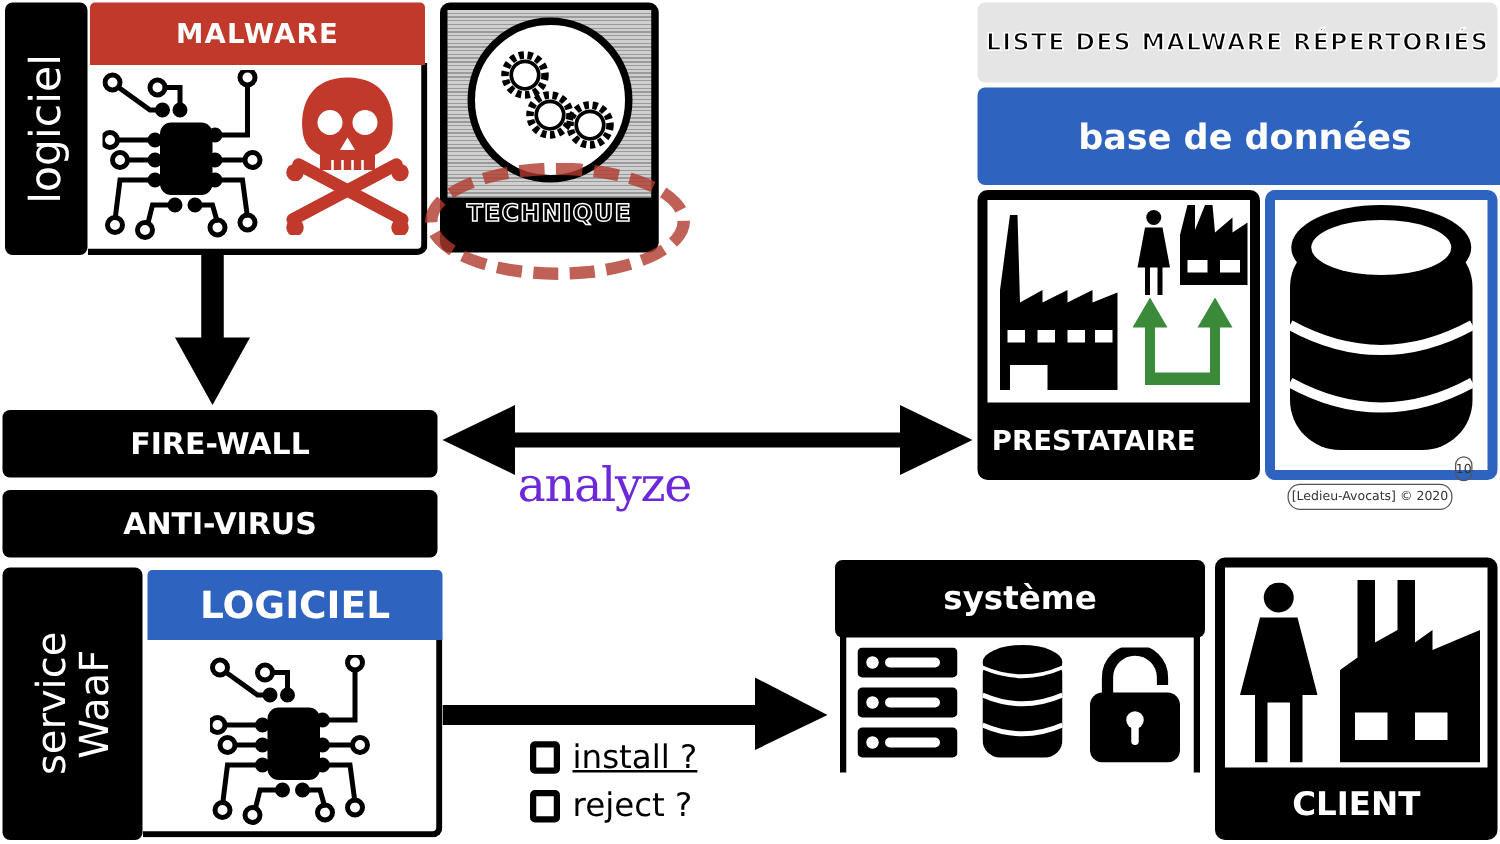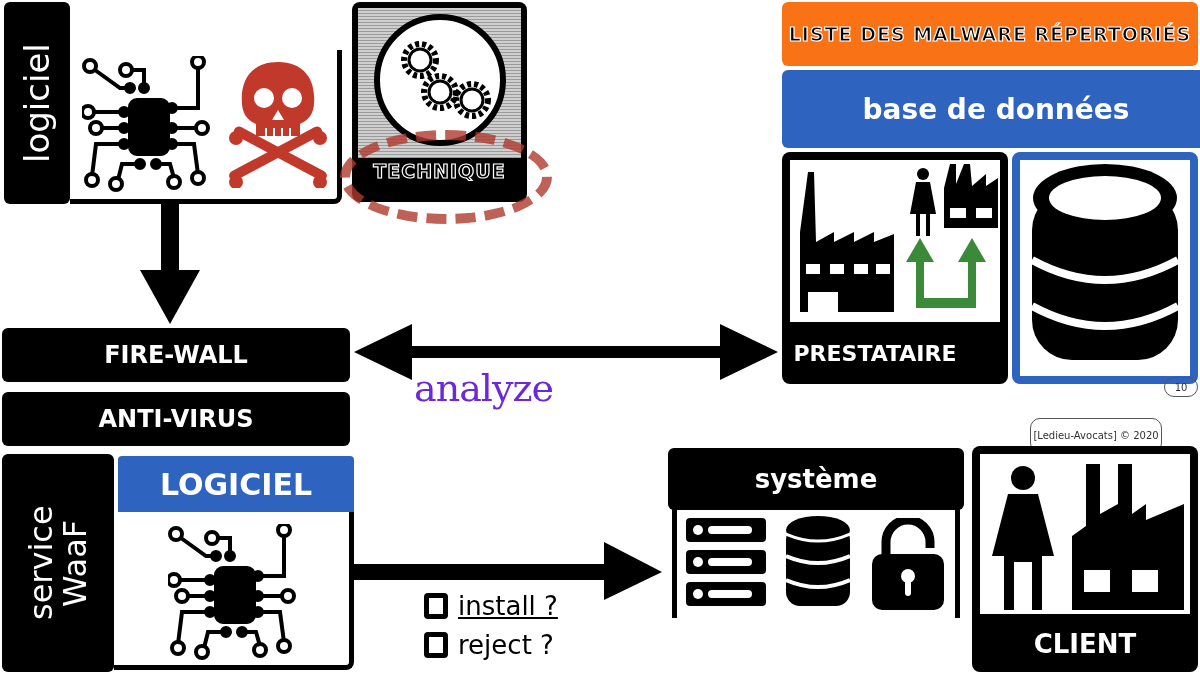--- a/index.html
+++ b/index.html
@@ -13,20 +13,21 @@
   svg { display:block; }
 </style>
 </head>
 <body>
 
 <div class="abs" style="left:4px;top:2px;width:344px;height:202px;">
   <div class="abs blk vert" style="left:0;top:0;width:66px;height:202px;font-size:34px;font-family:'DejaVu Sans',sans-serif;">
     <span>logiciel</span>
   </div>
   <div class="abs" style="left:66px;top:48px;width:272px;height:154px;border-right:5px solid #000;border-bottom:5px solid #000;border-radius:0 0 8px 0;"></div>
+  <div class="abs label" style="left:68px;top:0;width:268px;height:50px;background:#c0392b;border-radius:4px 4px 0 0;font-size:22px;letter-spacing:1px;">MALWARE</div>
   <div class="abs" style="left:78px;top:54px;width:140px;height:140px;">
     <svg width="140" height="140" viewBox="0 0 140 140" fill="none" stroke="#000" stroke-width="4">
       <rect x="48" y="44" width="38" height="54" rx="7" fill="#000"></rect>
       <circle cx="8" cy="10" r="6"></circle>
         <path d="M13 14 L38 32 L48 32"></path>
         <circle cx="48" cy="32" r="4" fill="#000"></circle>
       <circle cx="44" cy="14" r="6"></circle>
         <path d="M50 14 L62 14 L62 30"></path>
         <circle cx="62" cy="32" r="4" fill="#000"></circle>
       <circle cx="116" cy="6" r="6"></circle>
@@ -101,21 +102,21 @@
           <circle cx="40" cy="40" r="11"></circle>
           <circle cx="60" cy="72" r="11"></circle>
           <circle cx="92" cy="80" r="11"></circle>
         </g>
     </svg>
   </div>
   <div class="abs label outline-txt" style="left:6px;top:144px;width:163px;height:50px;font-size:19px;">TECHNIQUE</div>
 </div>
 <div class="abs" style="left:340px;top:130px;width:212px;height:94px;border:10px dashed #b03a2e;border-radius:50%;opacity:0.8;"></div>
 
-<div class="abs blk label outline-txt" style="left:782px;top:2px;width:416px;height:64px;font-size:19px;background:#f97316;">LISTE DES MALWARE RÉPERTORIÉS</div>
+<div class="abs blk label outline-txt" style="left:782px;top:2px;width:416px;height:64px;font-size:19px;background:#e5e5e5;">LISTE DES MALWARE RÉPERTORIÉS</div>
 <div class="abs label" style="left:782px;top:70px;width:428px;height:78px;background:#2e63c0;border-radius:6px;font-size:28px;">base de données</div>
 
 <div class="abs" style="left:782px;top:152px;width:226px;height:232px;">
   <div class="abs" style="left:0;top:0;width:226px;height:232px;background:#000;border-radius:8px;"></div>
   <div class="abs" style="left:8px;top:8px;width:210px;height:162px;background:#fff;"></div>
   <div class="abs" style="left:12px;top:20px;width:110px;height:140px;">
     <svg width="110" height="140" viewBox="0 0 110 140">
         <path d="M6 140 L6 60 L14 0 L20 0 L22 70 L40 60 L40 70 L60 60 L60 70 L80 60 L80 70 L100 62 L100 140 Z" fill="#000"></path>
       <g fill="#fff">
           <rect x="12" y="92" width="14" height="10"></rect>
@@ -155,22 +156,22 @@
 <div class="abs" style="left:1012px;top:152px;width:186px;height:232px;border:8px solid #2e63c0;border-radius:8px;background:#fff;">
   <svg width="170" height="216" viewBox="0 0 170 216">
     <rect x="12" y="30" width="146" height="170" rx="40" fill="#000"></rect>
     <ellipse cx="85" cy="38" rx="72" ry="34" fill="#000"></ellipse>
     <ellipse cx="85" cy="38" rx="56" ry="22" fill="#fff"></ellipse>
     <path d="M12 100 Q85 140 158 100" stroke="#fff" stroke-width="8" fill="none"></path>
     <path d="M12 146 Q85 186 158 146" stroke="#fff" stroke-width="8" fill="none"></path>
   </svg>
 </div>
 
-<div class="abs" style="left:1030px;top:387px;width:132px;height:35px;border:1.5px solid #555;border-radius:10px;font-size:10px;color:#333;display:flex;align-items:center;justify-content:center;margin-top:31px;">[Ledieu-Avocats] © 2020</div>
-<div class="abs" style="left:1164px;top:377px;width:34px;height:20px;border:1.5px solid #555;border-radius:10px;font-size:10px;color:#333;display:flex;align-items:center;justify-content:center;">10</div>
+<div class="abs" style="left:1030px;top:387px;width:132px;height:21px;border:1.5px solid #555;border-radius:10px;font-size:10px;color:#333;display:flex;align-items:center;justify-content:center;">[Ledieu-Avocats] © 2020</div>
+<div class="abs" style="left:1164px;top:365px;width:14px;height:20px;border:1.5px solid #555;border-radius:10px;font-size:10px;color:#333;display:flex;align-items:center;justify-content:center;">10</div>
 
 <div class="abs blk label" style="left:2px;top:328px;width:348px;height:54px;font-size:24px;">FIRE-WALL</div>
 <div class="abs blk label" style="left:2px;top:392px;width:348px;height:54px;font-size:24px;">ANTI-VIRUS</div>
 
 <div class="abs" style="left:352px;top:322px;width:426px;height:60px;">
   <svg width="426" height="60" viewBox="0 0 426 60">
       <path d="M2 30 L60 2 L60 24 L368 24 L368 2 L426 30 L368 58 L368 36 L60 36 L60 58 Z" fill="#000"></path>
     </svg>
 </div>
 <div class="abs" style="left:414px;top:366px;font-family:'DejaVu Serif',serif;font-size:38px;color:#6d28d9;letter-spacing:-1px;">analyze</div>

